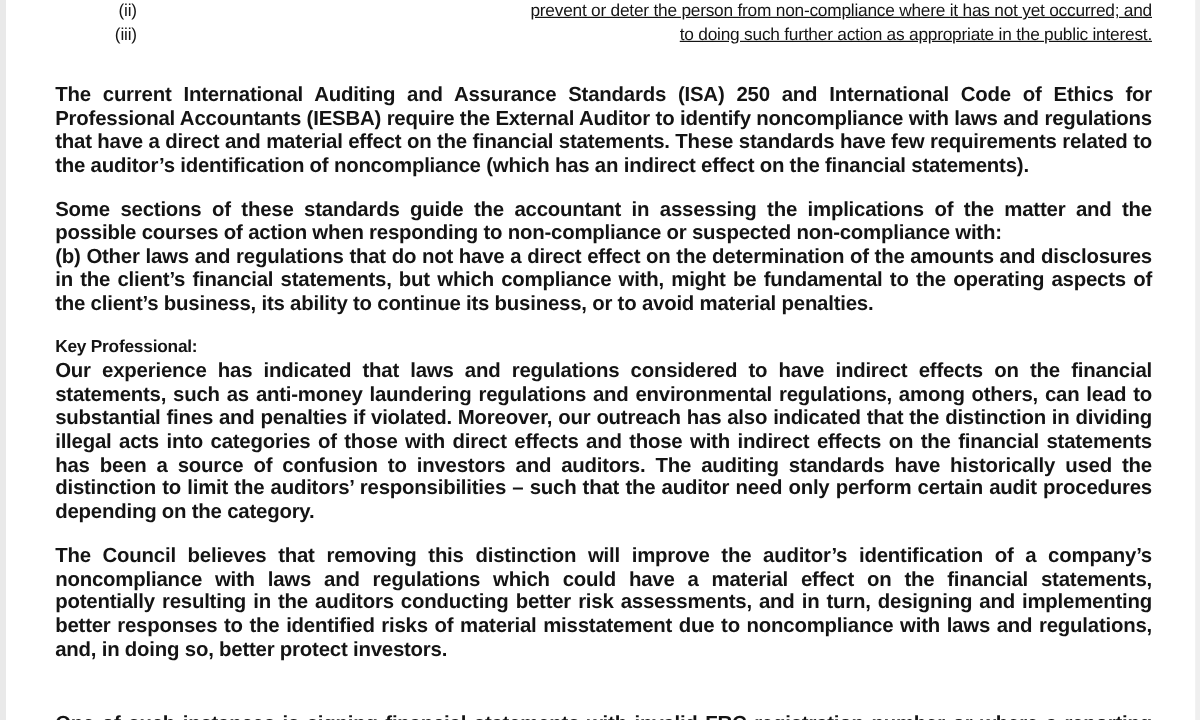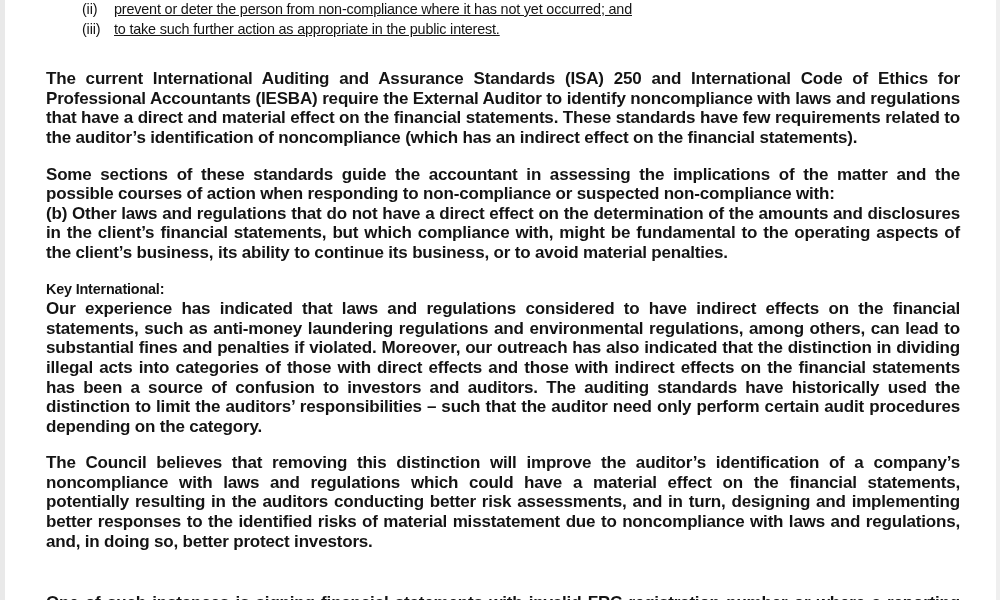--- a/index.html
+++ b/index.html
@@ -47,20 +47,21 @@
   }
   .roman-list {
     margin: 0;
     padding: 0;
   }
   .roman-row {
     display: flex;
     font-size: 14.4px;
     line-height: 19.6px;
     letter-spacing: -0.18px;
+    text-align: right;
   }
   .roman-label {
     width: 68px;
     flex: 0 0 68px;
     padding-left: 36px;
     box-sizing: border-box;
   }
   .roman-text {
     flex: 1 1 auto;
     text-decoration: underline;
@@ -83,36 +84,36 @@
   <div class="edge-left"></div>
   <div class="edge-right"></div>
 
   <div class="roman-list">
     <div class="roman-row">
       <span class="roman-label">(ii)</span>
       <span class="roman-text">prevent or deter the person from non-compliance where it has not yet occurred; and</span>
     </div>
     <div class="roman-row">
       <span class="roman-label">(iii)</span>
-      <span class="roman-text">to take such further action as appropriate in the public interest.</span>
+      <span class="roman-text">to doing such further action as appropriate in the public interest.</span>
     </div>
   </div>
 
   <div class="gap-xl"></div>
 
   <p>The current International Auditing and Assurance Standards (ISA) 250 and International Code of Ethics for Professional Accountants (IESBA) require the External Auditor to identify noncompliance with laws and regulations that have a direct and material effect on the financial statements. These standards have few requirements related to the auditor’s identification of noncompliance (which has an indirect effect on the financial statements).</p>
 
   <div class="gap-md"></div>
 
   <p>Some sections of these standards guide the accountant in assessing the implications of the matter and the possible courses of action when responding to non-compliance or suspected non-compliance with:</p>
   <p>(b) Other laws and regulations that do not have a direct effect on the determination of the amounts and disclosures in the client’s financial statements, but which compliance with, might be fundamental to the operating aspects of the client’s business, its ability to continue its business, or to avoid material penalties.</p>
 
   <div class="gap-md"></div>
 
-  <div class="heading">Key International:</div>
+  <div class="heading">Key Professional:</div>
   <p>Our experience has indicated that laws and regulations considered to have indirect effects on the financial statements, such as anti-money laundering regulations and environmental regulations, among others, can lead to substantial fines and penalties if violated. Moreover, our outreach has also indicated that the distinction in dividing illegal acts into categories of those with direct effects and those with indirect effects on the financial statements has been a source of confusion to investors and auditors. The auditing standards have historically used the distinction to limit the auditors’ responsibilities – such that the auditor need only perform certain audit procedures depending on the category.</p>
 
   <div class="gap-md"></div>
 
   <p>The Council believes that removing this distinction will improve the auditor’s identification of a company’s noncompliance with laws and regulations which could have a material effect on the financial statements, potentially resulting in the auditors conducting better risk assessments, and in turn, designing and implementing better responses to the identified risks of material misstatement due to noncompliance with laws and regulations, and, in doing so, better protect investors.</p>
 
   <div class="gap-xl"></div>
   <div class="gap-sm"></div>
 
   <p>One of such instances is signing financial statements with invalid FRC registration number or where a reporting entity is having outstanding compliance issue as a result of an ongoing inspection and monitoring program. This renders such financial statements invalid and shall not be accepted by any regulatory agency of government in Nigeria.</p>

